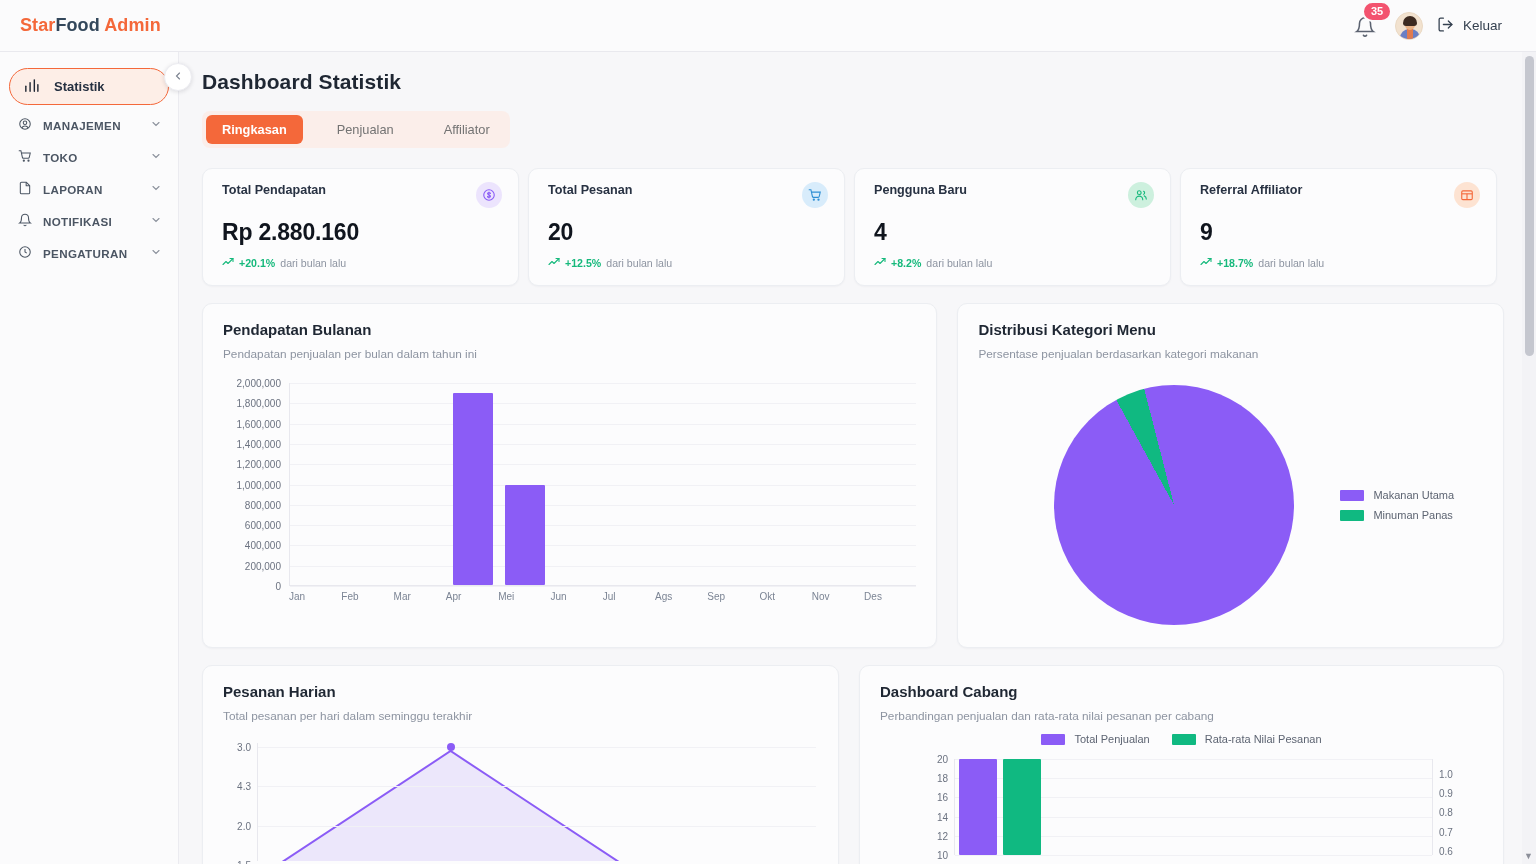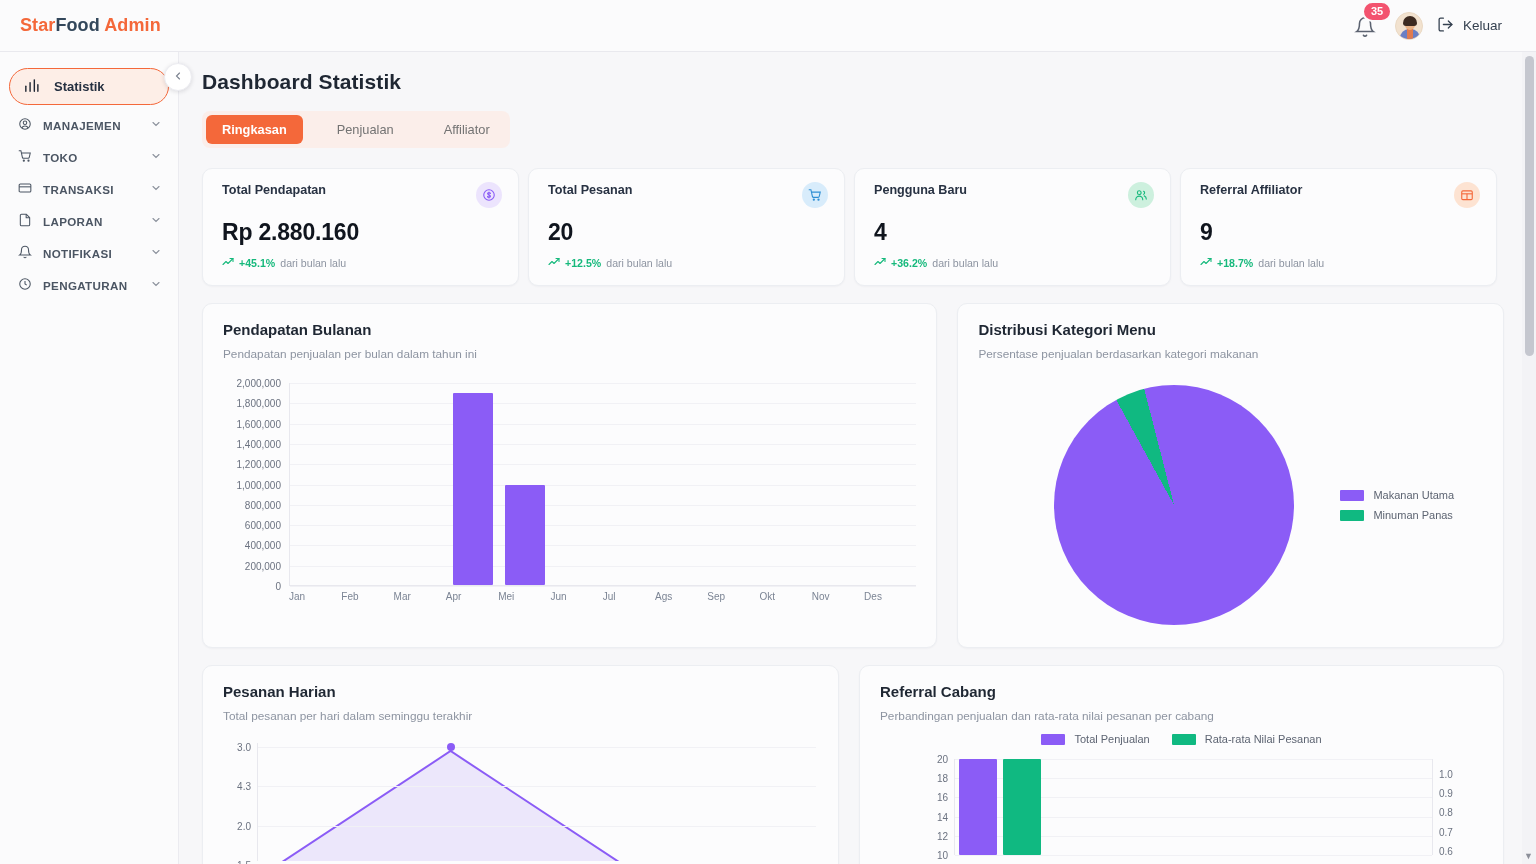--- a/index.html
+++ b/index.html
@@ -209,30 +209,20 @@
               <path d="M2 3h3l2.6 11.6a2 2 0 0 0 2 1.4h7.7a2 2 0 0 0 2-1.5L21 7H6"></path>
               <circle cx="10" cy="20" r="1"></circle>
               <circle cx="18" cy="20" r="1"></circle>
             </svg></span>
         <span class="lbl">TOKO</span>
         <span><svg width="12" height="12" viewBox="0 0 24 24" fill="none" stroke="#8b919c" stroke-width="2.2" stroke-linecap="round">
               <polyline points="6 9 12 15 18 9"></polyline>
             </svg></span>
       </div>
       <div class="nav-item">
-        <span><svg width="14" height="14" viewBox="0 0 24 24" fill="none" stroke="#4b5563" stroke-width="1.8">
-              <rect x="2" y="5" width="20" height="14" rx="2"></rect>
-              <line x1="2" y1="10" x2="22" y2="10"></line>
-            </svg></span>
-        <span class="lbl">TRANSAKSI</span>
-        <span><svg width="12" height="12" viewBox="0 0 24 24" fill="none" stroke="#8b919c" stroke-width="2.2" stroke-linecap="round">
-              <polyline points="6 9 12 15 18 9"></polyline>
-            </svg></span>
-      </div>
-      <div class="nav-item">
         <span><svg width="14" height="14" viewBox="0 0 24 24" fill="none" stroke="#4b5563" stroke-width="1.8" stroke-linejoin="round">
               <path d="M14 2H6a2 2 0 0 0-2 2v16a2 2 0 0 0 2 2h12a2 2 0 0 0 2-2V8z"></path>
               <polyline points="14 2 14 8 20 8"></polyline>
             </svg></span>
         <span class="lbl">LAPORAN</span>
         <span><svg width="12" height="12" viewBox="0 0 24 24" fill="none" stroke="#8b919c" stroke-width="2.2" stroke-linecap="round">
               <polyline points="6 9 12 15 18 9"></polyline>
             </svg></span>
       </div>
       <div class="nav-item">
@@ -278,21 +268,21 @@
     
     <div class="stats">
       <div class="card stat">
         <div class="t">Total Pendapatan</div>
         <div class="v">Rp 2.880.160</div>
         <div class="d">
           <span><svg width="12" height="12" viewBox="0 0 24 24" fill="none" stroke="#16b97c" stroke-width="2.2" stroke-linecap="round" stroke-linejoin="round">
                 <polyline points="2 17 8 11 12 15 22 5"></polyline>
                 <polyline points="16 5 22 5 22 11"></polyline>
               </svg></span>
-          <b>+45.1%</b>
+          <b>+20.1%</b>
           <span>dari bulan lalu</span>
         </div>
         <div class="ico" style="background:#ece4fd">
           <svg width="14" height="14" viewBox="0 0 24 24" fill="none" stroke="#8b5cf6" stroke-width="1.9" stroke-linecap="round">
               <circle cx="12" cy="12" r="9"></circle>
               <path d="M12 7v10M14.5 9.5c0-1.1-1.1-1.7-2.5-1.7s-2.5.6-2.5 1.8S10.6 11.4 12 12s2.5 1 2.5 2.3-1.1 1.9-2.5 1.9-2.5-.7-2.5-1.8"></path>
             </svg>
         </div>
       </div>
 
@@ -317,21 +307,21 @@
       </div>
 
       <div class="card stat">
         <div class="t">Pengguna Baru</div>
         <div class="v">4</div>
         <div class="d">
           <span><svg width="12" height="12" viewBox="0 0 24 24" fill="none" stroke="#16b97c" stroke-width="2.2" stroke-linecap="round" stroke-linejoin="round">
                 <polyline points="2 17 8 11 12 15 22 5"></polyline>
                 <polyline points="16 5 22 5 22 11"></polyline>
               </svg></span>
-          <b>+36.2%</b>
+          <b>+8.2%</b>
           <span>dari bulan lalu</span>
         </div>
         <div class="ico" style="background:#cdf0de">
           <svg width="14" height="14" viewBox="0 0 24 24" fill="none" stroke="#16b97c" stroke-width="1.9" stroke-linecap="round">
               <circle cx="9" cy="8" r="3.2"></circle>
               <path d="M3 20a6 6 0 0 1 12 0"></path>
               <path d="M16.5 5.5a3 3 0 0 1 0 5.4"></path>
               <path d="M17.5 13.5A5.5 5.5 0 0 1 21 19"></path>
             </svg>
         </div>
@@ -489,21 +479,21 @@
             <svg width="100%" height="118" viewBox="0 0 570 118" preserveAspectRatio="none">
               <polygon id="area-poly" fill="#ece7fb" points="20.0,122.0 196.7,8.0 373.4,122.0 373.4,118 20,118"></polygon>
               <polyline id="area-line" fill="none" stroke="#8b5cf6" stroke-width="2" points="20.0,122.0 196.7,8.0 373.4,122.0"></polyline>
             </svg>
             <div id="area-dot" style="position: absolute; width: 8px; height: 8px; border-radius: 50%; background: rgb(139, 92, 246); left: calc(34.5088% - 4px); top: 0px;"></div>
           </div>
         </div>
       </div>
 
       <div class="card panel p-br">
-        <h3>Referral Cabang</h3>
+        <h3>Dashboard Cabang</h3>
         <p class="sub">Perbandingan penjualan dan rata-rata nilai pesanan per cabang</p>
         <div class="dual">
           <div class="d-legend" id="dual-legend">
               <div class="lg">
                 <span class="sw" style="background:#8b5cf6"></span>
                 <span>Total Penjualan</span>
               </div>
               <div class="lg">
                 <span class="sw" style="background:#10b981"></span>
                 <span>Rata-rata Nilai Pesanan</span>

